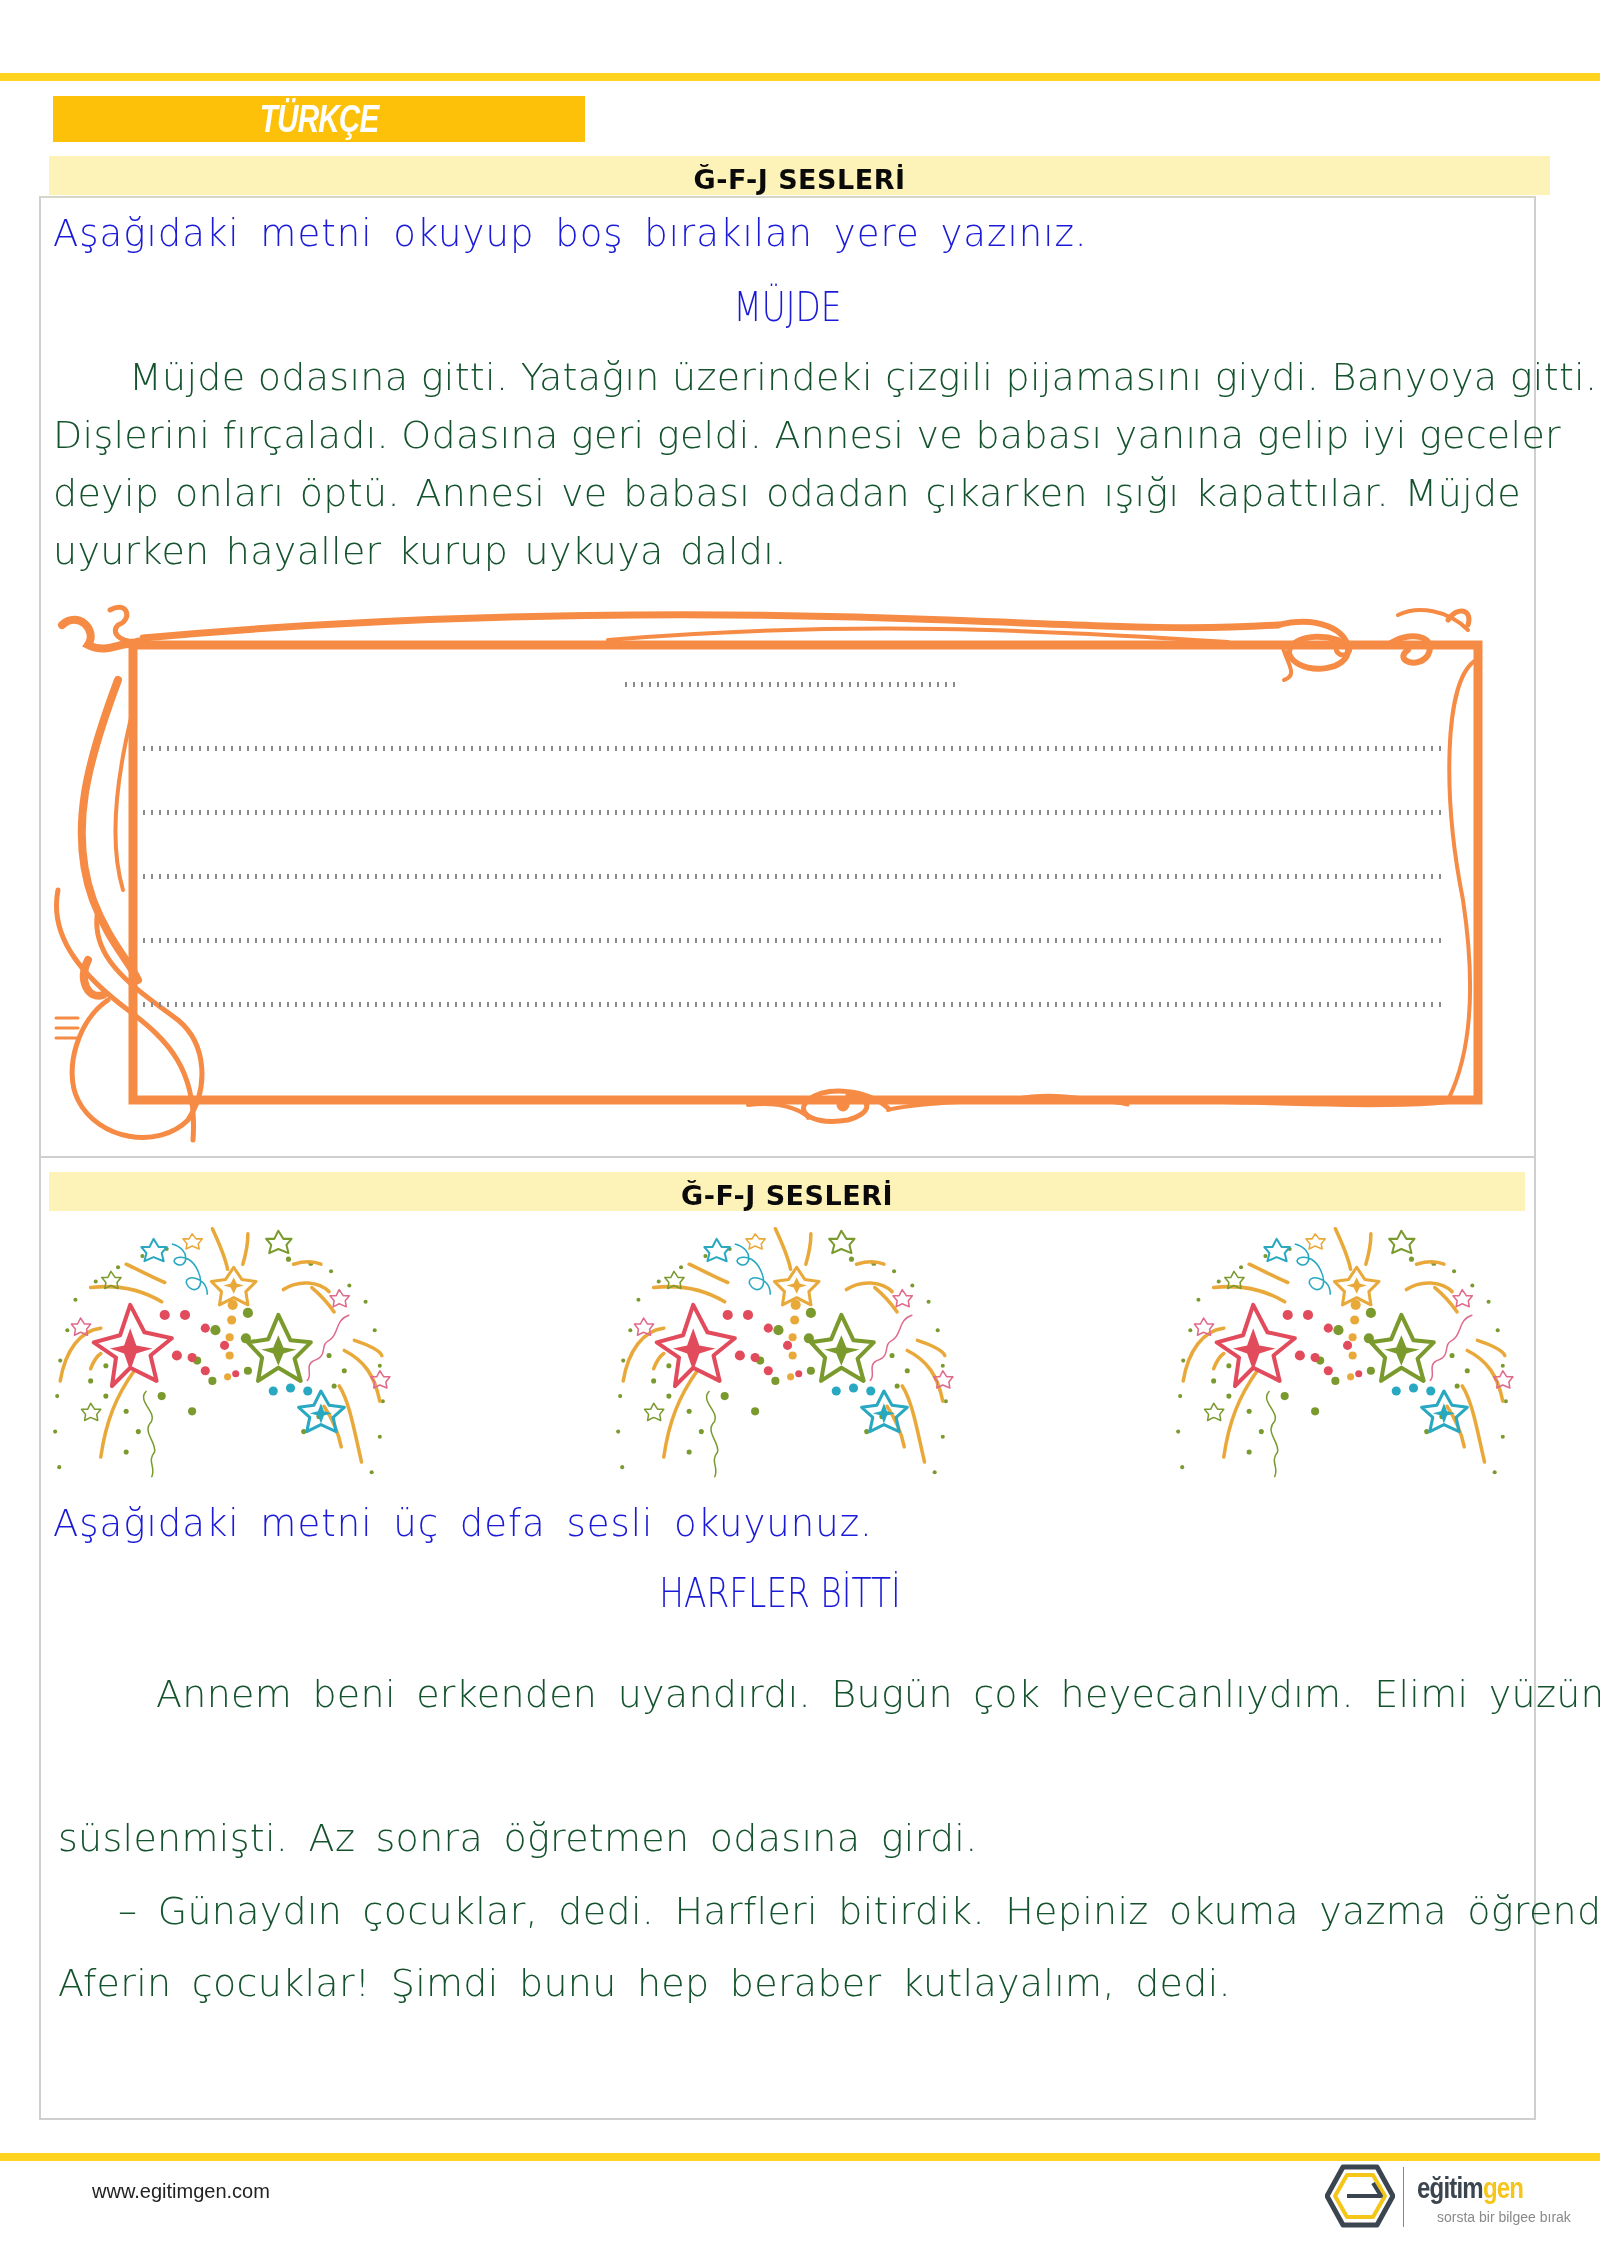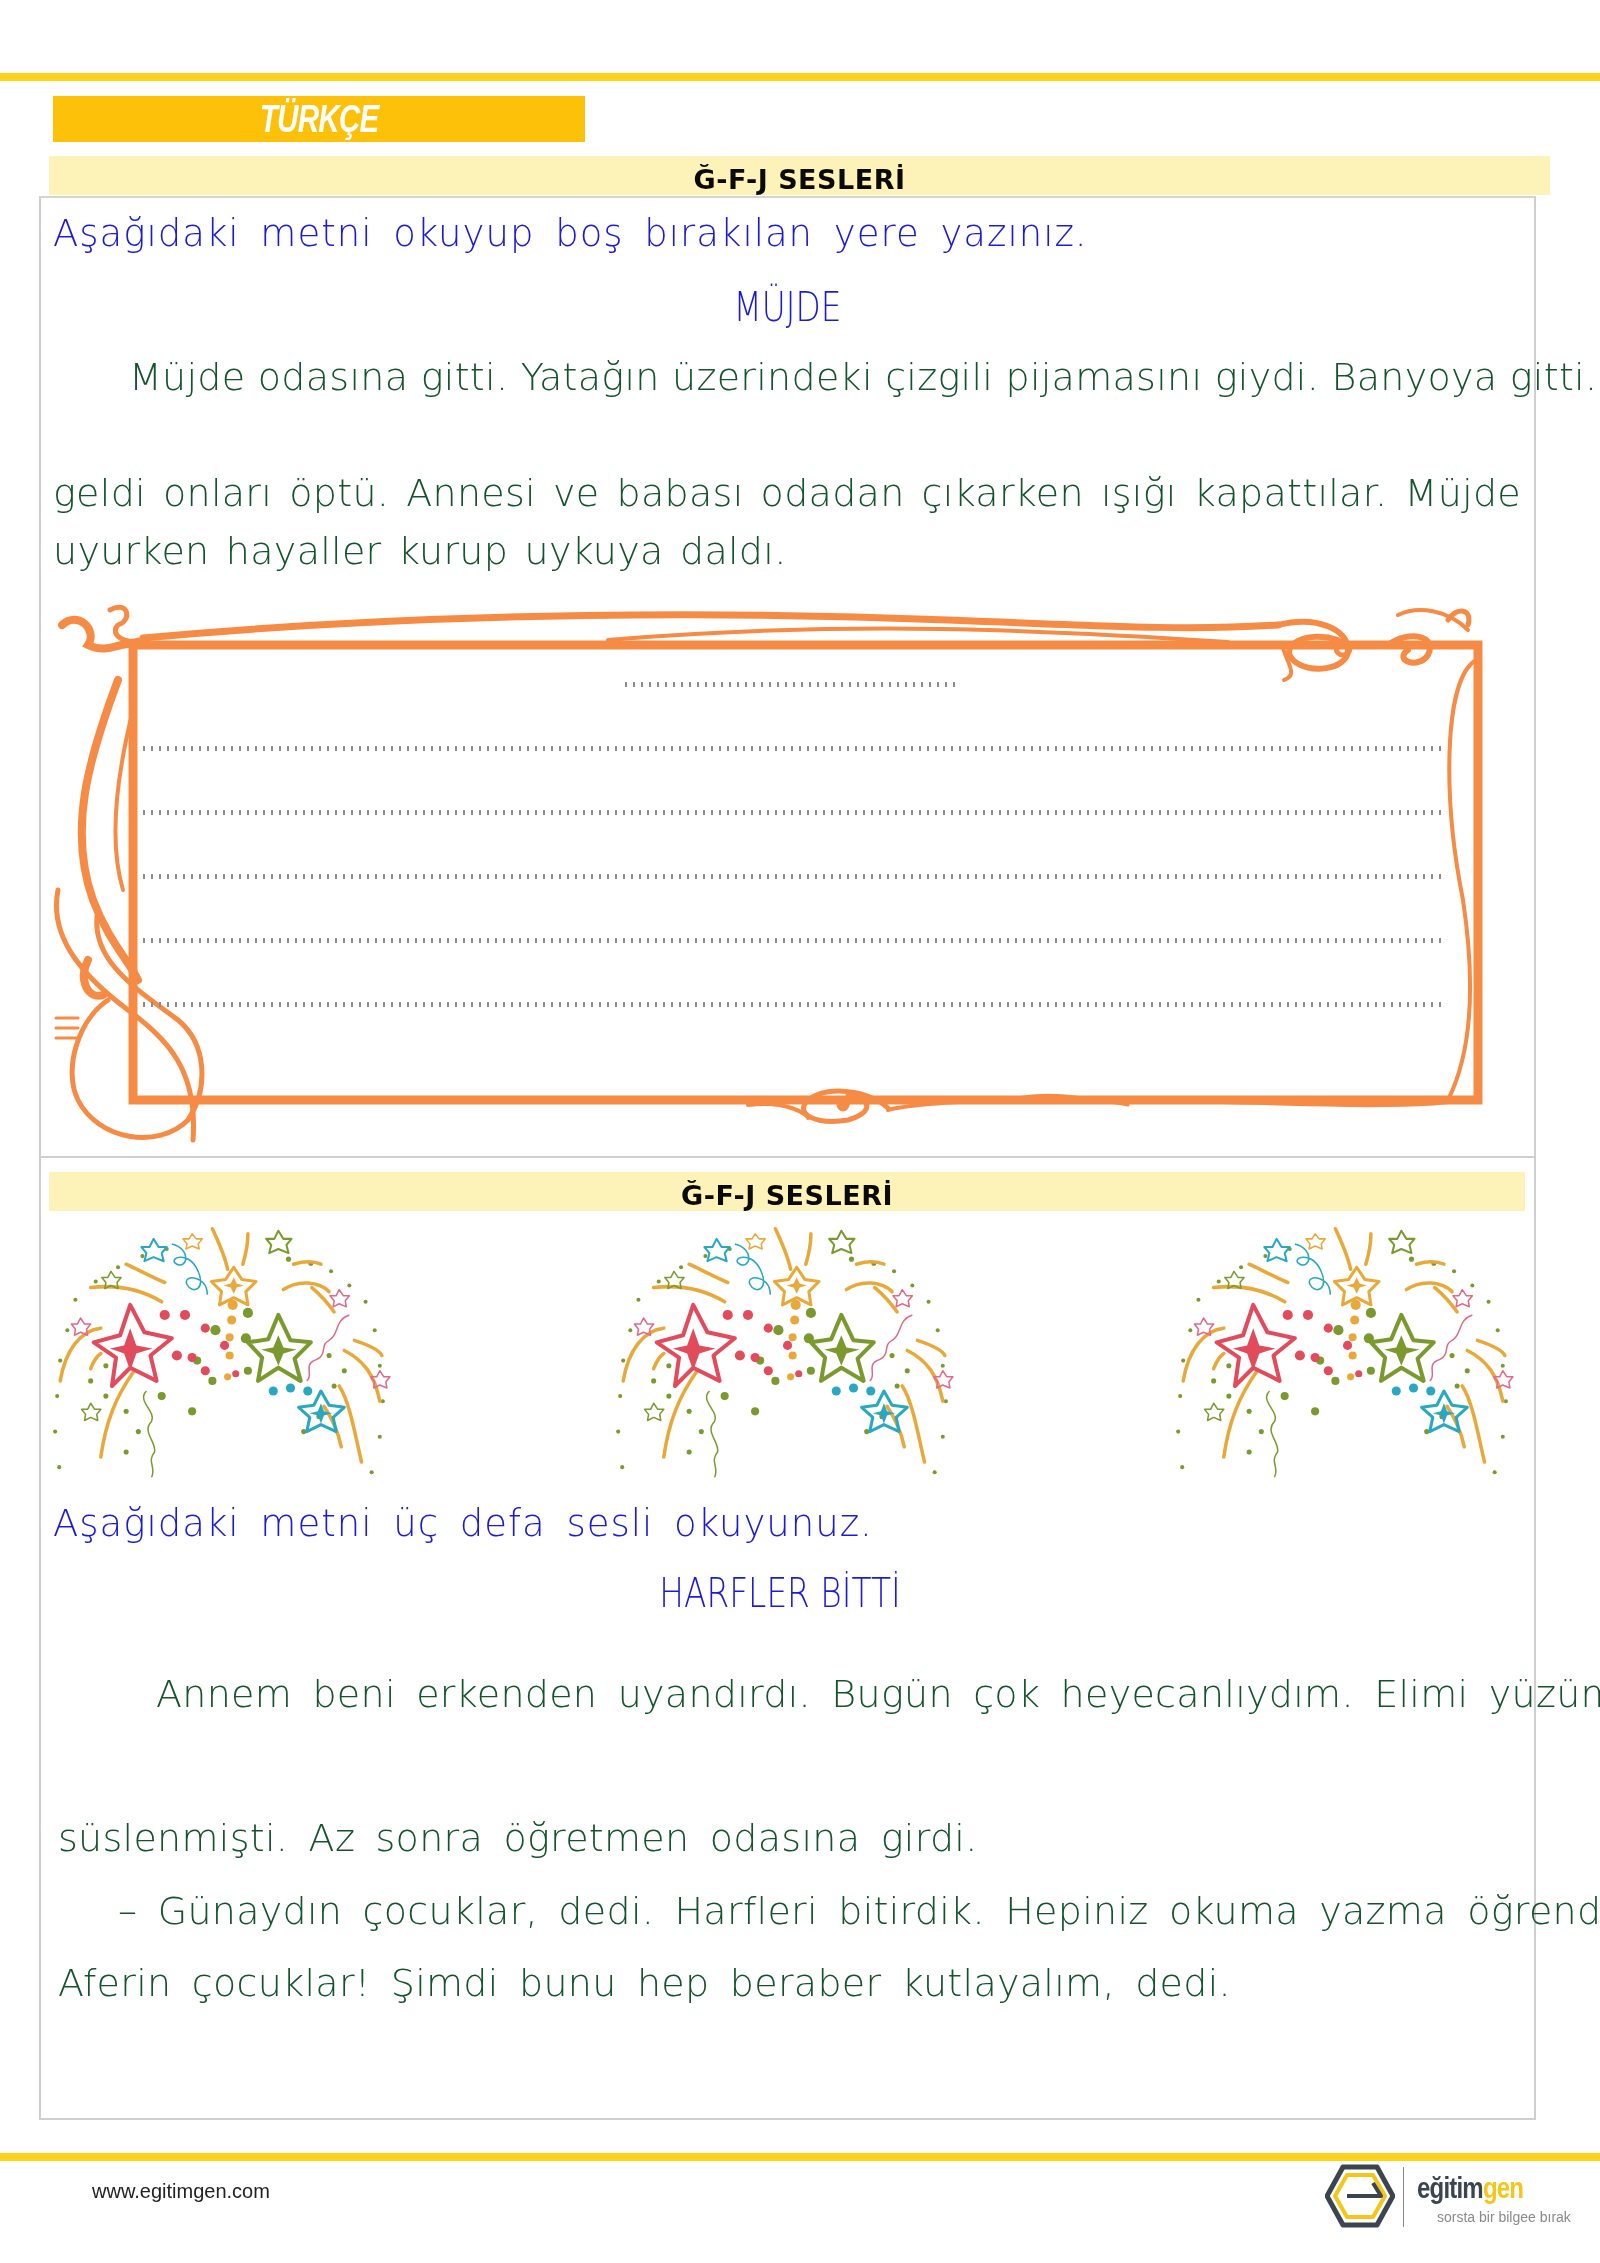--- a/index.html
+++ b/index.html
@@ -107,21 +107,22 @@
 </div>
 
 <div class="outer-box"></div>
 <div class="divider"></div>
 
 <div class="instruction i1">Aşağıdaki metni okuyup boş bırakılan yere yazınız.</div>
 <div class="story-title t1">MÜJDE</div>
 
 <div class="para para1">
   <div class="line indent" style="top:0px">Müjde odasına gitti. Yatağın üzerindeki çizgili pijamasını giydi. Banyoya gitti.</div>
-  <div class="line" style="top:116px">geldi onları öptü. Annesi ve babası odadan çıkarken ışığı kapattılar. Müjde</div>
+  <div class="line" style="top:58px">Dişlerini fırçaladı. Odasına geri geldi. Annesi ve babası yanına gelip iyi geceler</div>
+  <div class="line" style="top:116px">deyip onları öptü. Annesi ve babası odadan çıkarken ışığı kapattılar. Müjde</div>
   <div class="line last" style="top:174px">uyurken hayaller kurup uykuya daldı.</div>
 </div>
 
 <div class="frame">
   <svg width="1440" height="550" viewBox="0 0 1440 550" style="position:absolute;left:0;top:0">
     <g fill="none" stroke="#F68B45" stroke-linecap="round">
 
       <rect x="85" y="45" width="1345" height="455" stroke-width="9"></rect>
 
       <path d="M95 38 C 400 10, 700 12, 900 20 S 1150 30, 1230 25" stroke-width="7"></path>

